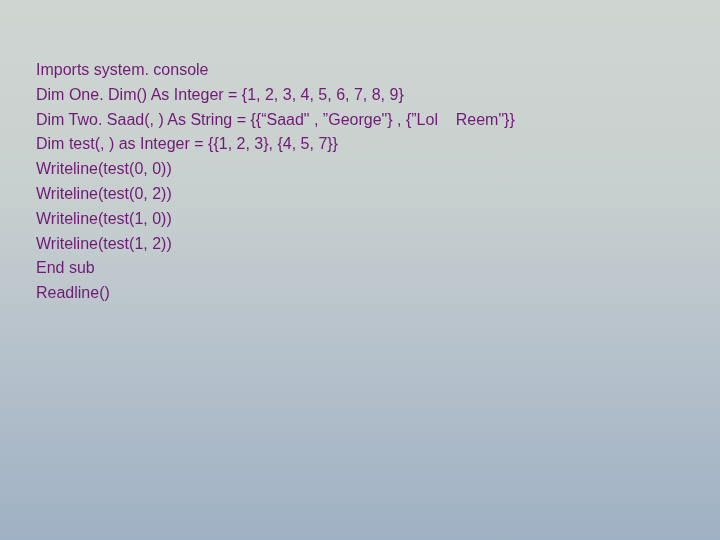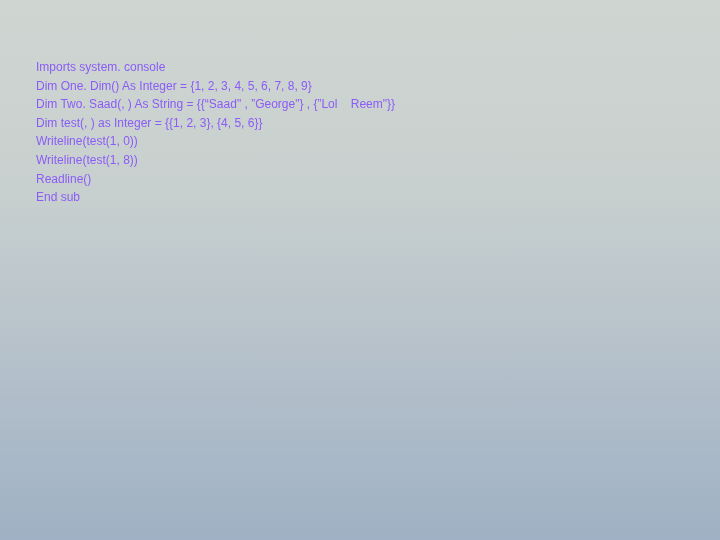--- a/index.html
+++ b/index.html
@@ -11,31 +11,33 @@
   }
   body {
     background: linear-gradient(to bottom, #cfd6d2 0%, #c8d0cf 35%, #b3bfca 70%, #9fb1c4 100%);
     font-family: Arial, Helvetica, sans-serif;
   }
   .slide {
     box-sizing: border-box;
     padding: 58px 36px 0 36px;
   }
   .code-line {
-    font-size: 12px;
+    font-size: 16px;
     line-height: 1.55;
-    color: #8b5cf6;
+    color: #701a75;
     white-space: pre;
   }
 </style>
 </head>
 <body>
 
 <div class="slide">
   <div class="code-line">Imports system. console</div>
   <div class="code-line">Dim One. Dim() As Integer = {1, 2, 3, 4, 5, 6, 7, 8, 9}</div>
   <div class="code-line">Dim Two. Saad(, ) As String = {{“Saad" , ”George"} , {”Lol    Reem"}}</div>
-  <div class="code-line">Dim test(, ) as Integer = {{1, 2, 3}, {4, 5, 6}}</div>
+  <div class="code-line">Dim test(, ) as Integer = {{1, 2, 3}, {4, 5, 7}}</div>
+  <div class="code-line">Writeline(test(0, 0))</div>
+  <div class="code-line">Writeline(test(0, 2))</div>
   <div class="code-line">Writeline(test(1, 0))</div>
-  <div class="code-line">Writeline(test(1, 8))</div>
+  <div class="code-line">Writeline(test(1, 2))</div>
+  <div class="code-line">End sub</div>
   <div class="code-line">Readline()</div>
-  <div class="code-line">End sub</div>
 </div>
 
 </body></html>

